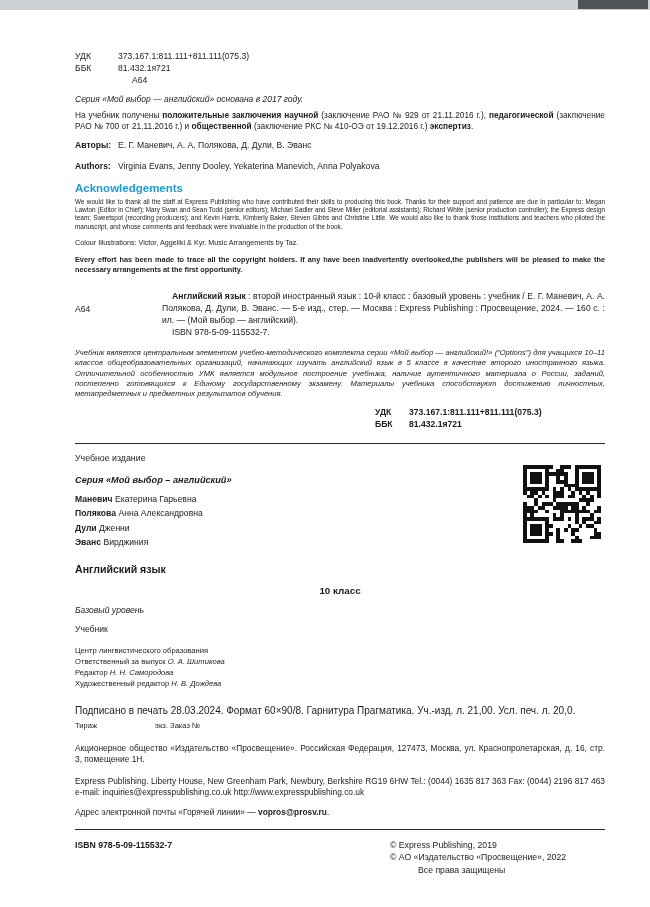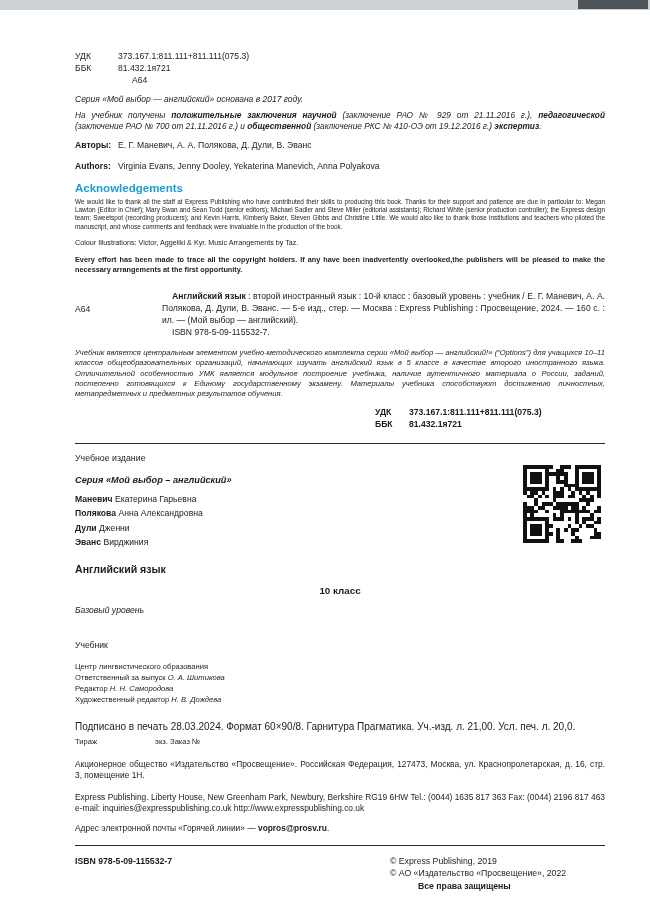--- a/index.html
+++ b/index.html
@@ -7,21 +7,21 @@
        font-family:"Liberation Sans",sans-serif;color:#1c1c1c;}
   .top-strip{position:absolute;top:0;left:0;width:650px;height:10px;background:#cfd2d4;}
   .top-strip-dark{position:absolute;top:0;right:2px;width:70px;height:9px;background:#4d5357;}
   .page{box-sizing:border-box;position:absolute;top:10px;left:0;width:650px;height:680px;
         padding:40px 45px 26px 75px;display:flex;flex-direction:column;}
   .b{font-weight:bold;}
   .i{font-style:italic;}
   .code-row{display:flex;font-size:8.6px;line-height:1.42;}
   .code-label{width:43px;flex:0 0 43px;}
   .series-note{font-size:8.5px;font-style:italic;margin-top:7px;}
-  .expertise{font-size:8.3px;font-style:italic;text-align:justify;margin-top:6px;line-height:1.32;}
+  .expertise{font-size:8.3px;text-align:justify;margin-top:6px;line-height:1.32;}
   .authors-row{display:flex;font-size:8.6px;margin-top:9px;line-height:1.3;}
   .authors-row:nth-of-type(2){margin-top:2px;}
   .authors-label{width:43px;flex:0 0 43px;font-weight:bold;}
   .ack-title{font-size:11.5px;font-weight:bold;margin-top:10px;}
   .ack-body{font-size:6.4px;line-height:1.3;text-align:justify;margin-top:4px;}
   .colour-note{font-size:7.2px;margin-top:7px;}
   .every-effort{font-size:7.3px;font-weight:bold;text-align:justify;margin-top:8px;line-height:1.35;}
   .catalog{display:flex;margin-top:16px;font-size:8.6px;line-height:1.38;}
   .catalog-code{width:43px;flex:0 0 43px;padding-top:13px;}
   .catalog-text{flex:1;margin-left:44px;}
@@ -35,34 +35,34 @@
   .divider{border:none;border-top:1px solid #2a2a2a;margin:12px 0 0 0;}
   .edition{position:relative;margin-top:9px;}
   .qr{position:absolute;top:12px;right:4px;width:78px;height:78px;background:#fff;}
   .edition-heading{font-size:8.8px;font-weight:normal;}
   .edition-series{font-size:9.2px;font-weight:bold;font-style:italic;margin-top:12px;}
   .name-line{font-size:8.6px;margin-top:3px;line-height:1.35;}
   .names{margin-top:9px;}
   .book-title{font-size:10.6px;font-weight:bold;margin-top:14px;}
   .grade{font-size:9.8px;font-weight:bold;margin-top:10px;text-align:center;}
   .level{font-size:8.6px;font-style:italic;margin-top:9px;}
-  .ed-type{font-size:8.6px;margin-top:25px;}
+  .ed-type{font-size:8.6px;margin-top:9px;}
   .center-block{font-size:7.6px;margin-top:11px;line-height:1.45;}
   .print-line{font-size:10px;margin-top:16px;}
   .tirazh-line{font-size:7.6px;margin-top:5px;}
   .gap-a{display:inline-block;width:58px;}
   .gap-b{display:inline-block;width:10px;}
   .publisher-ru{font-size:8.4px;margin-top:13px;line-height:1.35;text-align:justify;}
   .publisher-en{font-size:8.4px;margin-top:10px;line-height:1.35;text-align:justify;}
   .hotline{font-size:8.4px;margin-top:9px;}
   .footer-block{margin-top:auto;}
   .footer-row{display:flex;justify-content:space-between;margin-top:9px;font-size:8.7px;line-height:1.4;}
   .footer-isbn{font-weight:bold;}
   .copyright-col{text-align:left;width:215px;}
-  .copyright-col .rights{padding-left:28px;font-weight:bold;}
+  .copyright-col .rights{padding-left:28px;}
 </style>
 </head>
 <body>
 
 <div class="top-strip">
   <div class="top-strip-dark"></div>
 </div>
 
 <div class="page">
 

